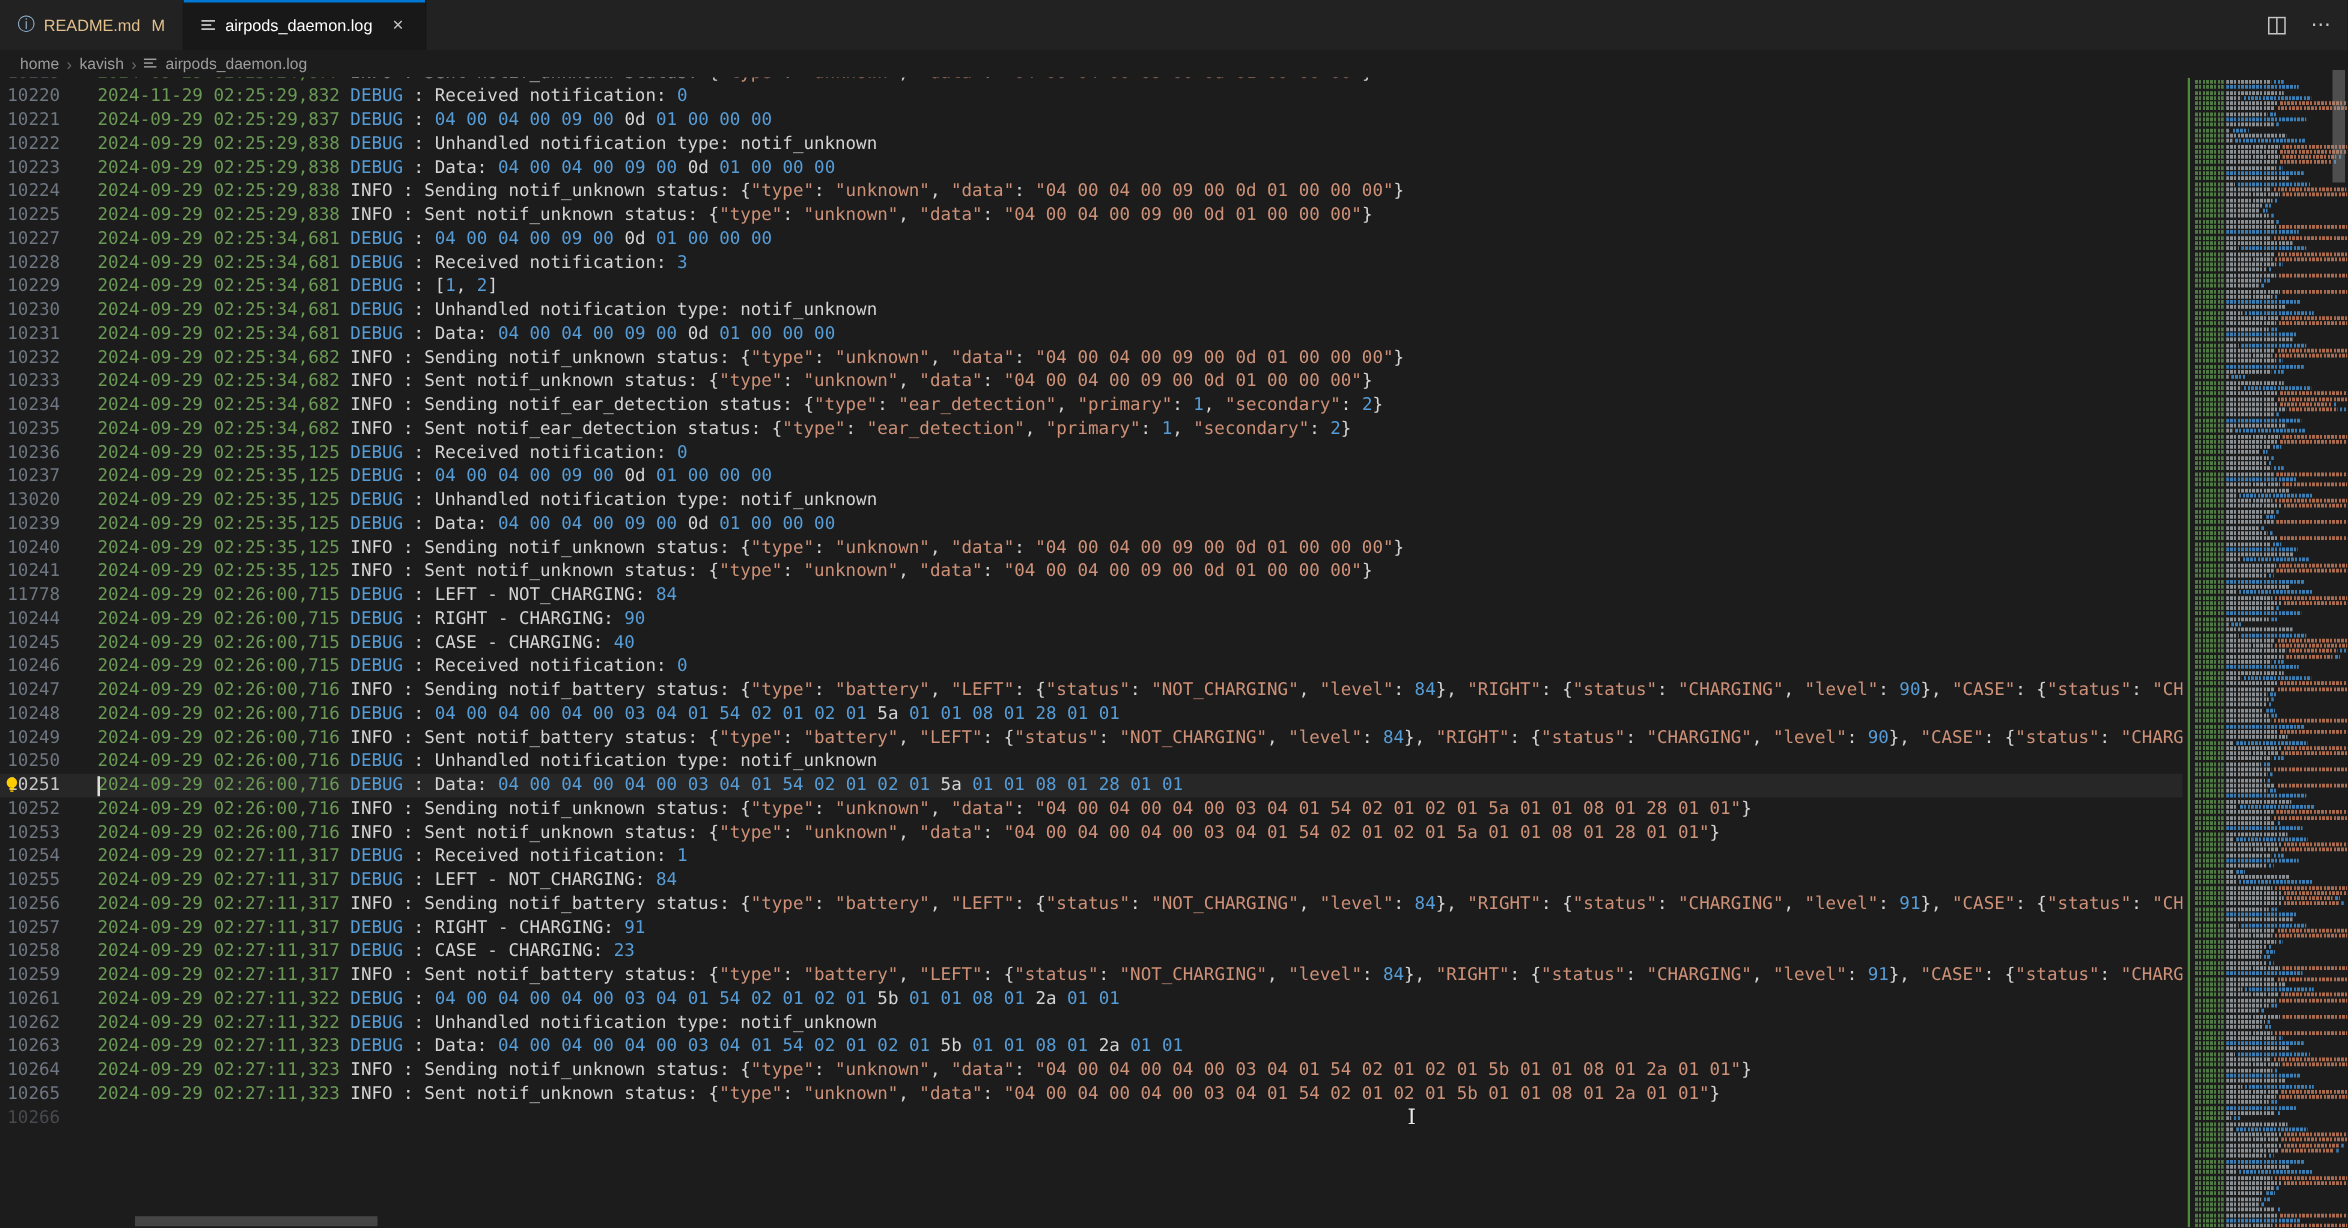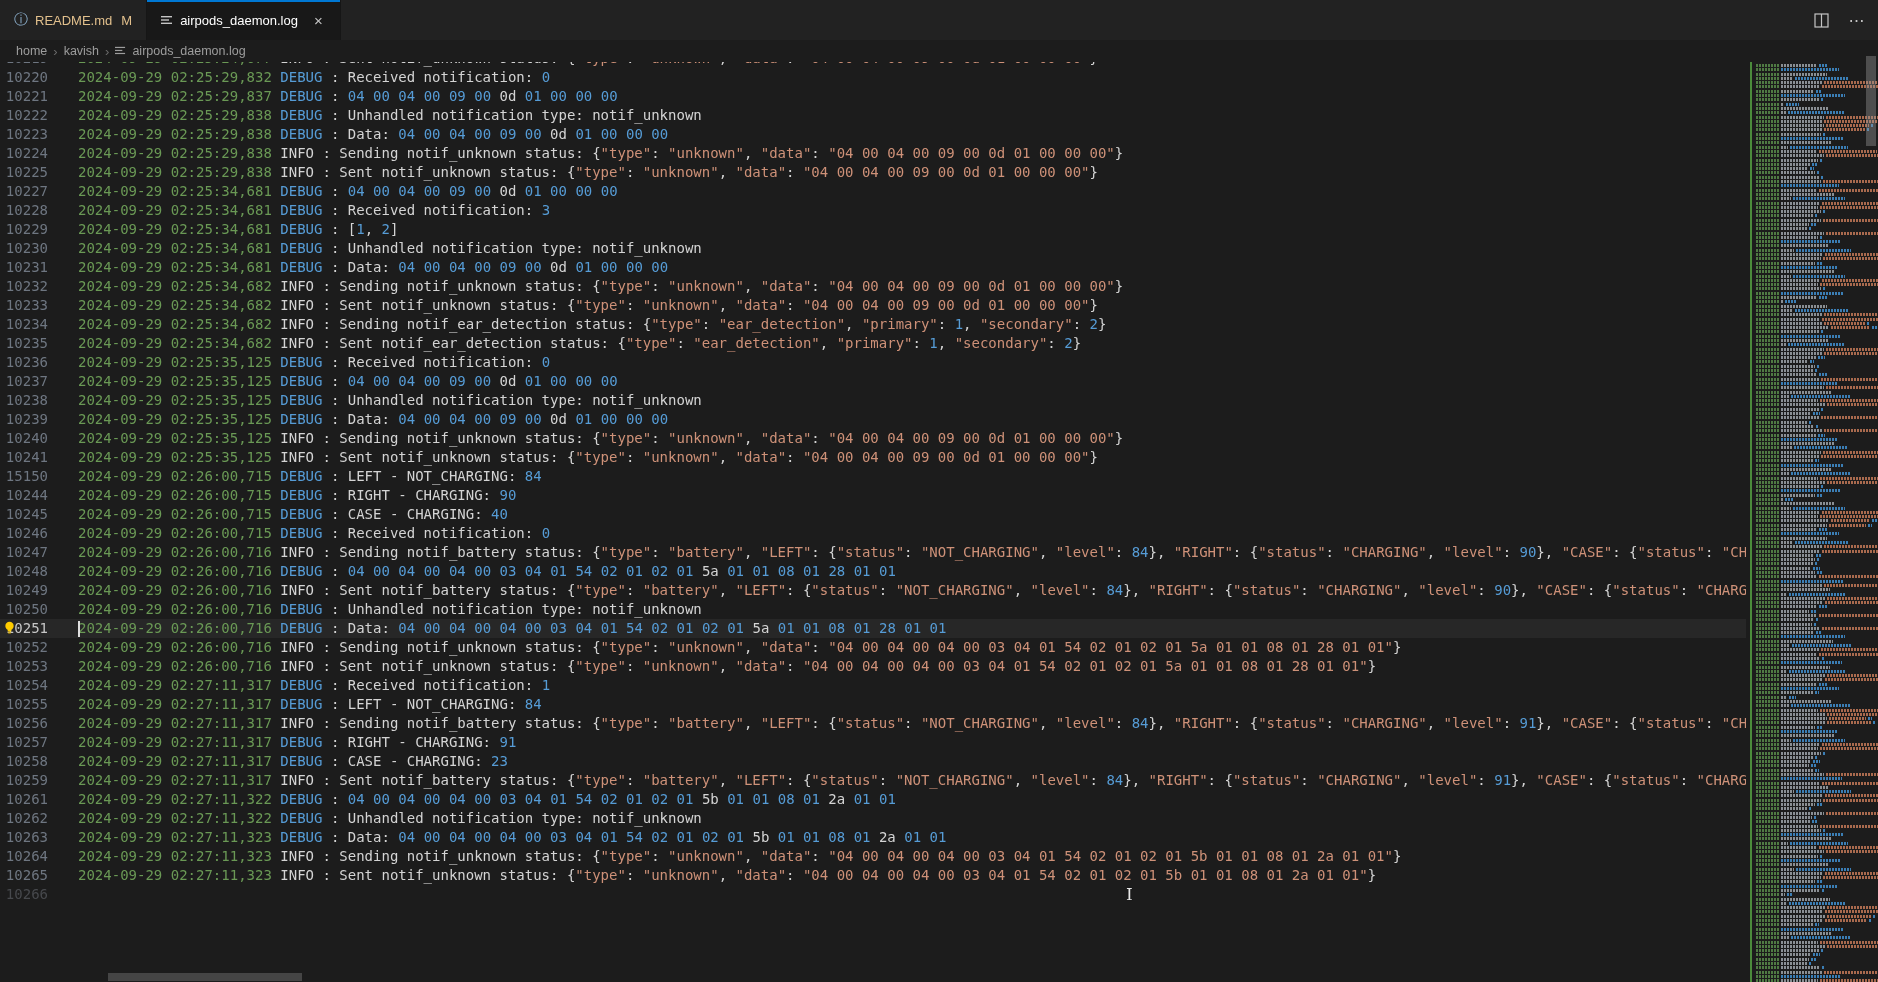--- a/index.html
+++ b/index.html
@@ -159,42 +159,42 @@
       <rect x="0" y="5.3" width="8" height="1.3" fill="#9d9d9d"></rect>
       <rect x="0" y="8.6" width="11" height="1.3" fill="#9d9d9d"></rect>
     </svg>
   </span>
   <span class="crumb">airpods_daemon.log</span>
 </div>
 
 <div class="editor">
   <div id="lines">
       <div class="row"><span class="gutter"><span>10219</span></span><span class="code"><span class="c-time">2024-09-29 02:25:24,677 </span><span class="c-info">INFO</span><span> : </span><span>Sent notif_unknown status: {</span><span class="c-str">"type"</span><span>: </span><span class="c-str">"unknown"</span><span>, </span><span class="c-str">"data"</span><span>: </span><span class="c-str">"04 00 04 00 09 00 0d 01 00 00 00"</span><span>}</span></span></div>
-      <div class="row"><span class="gutter"><span>10220</span></span><span class="code"><span class="c-time">2024-09-29 02:25:29,832 </span><span class="c-debug">DEBUG</span><span> : </span><span>Received notification: </span><span class="c-num">0</span></span></div>
+      <div class="row"><span class="gutter"><span>10220</span></span><span class="code"><span class="c-time">2024-11-29 02:25:29,832 </span><span class="c-debug">DEBUG</span><span> : </span><span>Received notification: </span><span class="c-num">0</span></span></div>
       <div class="row"><span class="gutter"><span>10221</span></span><span class="code"><span class="c-time">2024-09-29 02:25:29,837 </span><span class="c-debug">DEBUG</span><span> : </span><span class="c-num">04</span><span> </span><span class="c-num">00</span><span> </span><span class="c-num">04</span><span> </span><span class="c-num">00</span><span> </span><span class="c-num">09</span><span> </span><span class="c-num">00</span><span> 0d </span><span class="c-num">01</span><span> </span><span class="c-num">00</span><span> </span><span class="c-num">00</span><span> </span><span class="c-num">00</span></span></div>
       <div class="row"><span class="gutter"><span>10222</span></span><span class="code"><span class="c-time">2024-09-29 02:25:29,838 </span><span class="c-debug">DEBUG</span><span> : </span><span>Unhandled notification type: notif_unknown</span></span></div>
       <div class="row"><span class="gutter"><span>10223</span></span><span class="code"><span class="c-time">2024-09-29 02:25:29,838 </span><span class="c-debug">DEBUG</span><span> : </span><span>Data: </span><span class="c-num">04</span><span> </span><span class="c-num">00</span><span> </span><span class="c-num">04</span><span> </span><span class="c-num">00</span><span> </span><span class="c-num">09</span><span> </span><span class="c-num">00</span><span> 0d </span><span class="c-num">01</span><span> </span><span class="c-num">00</span><span> </span><span class="c-num">00</span><span> </span><span class="c-num">00</span></span></div>
       <div class="row"><span class="gutter"><span>10224</span></span><span class="code"><span class="c-time">2024-09-29 02:25:29,838 </span><span class="c-info">INFO</span><span> : </span><span>Sending notif_unknown status: {</span><span class="c-str">"type"</span><span>: </span><span class="c-str">"unknown"</span><span>, </span><span class="c-str">"data"</span><span>: </span><span class="c-str">"04 00 04 00 09 00 0d 01 00 00 00"</span><span>}</span></span></div>
       <div class="row"><span class="gutter"><span>10225</span></span><span class="code"><span class="c-time">2024-09-29 02:25:29,838 </span><span class="c-info">INFO</span><span> : </span><span>Sent notif_unknown status: {</span><span class="c-str">"type"</span><span>: </span><span class="c-str">"unknown"</span><span>, </span><span class="c-str">"data"</span><span>: </span><span class="c-str">"04 00 04 00 09 00 0d 01 00 00 00"</span><span>}</span></span></div>
       <div class="row"><span class="gutter"><span>10227</span></span><span class="code"><span class="c-time">2024-09-29 02:25:34,681 </span><span class="c-debug">DEBUG</span><span> : </span><span class="c-num">04</span><span> </span><span class="c-num">00</span><span> </span><span class="c-num">04</span><span> </span><span class="c-num">00</span><span> </span><span class="c-num">09</span><span> </span><span class="c-num">00</span><span> 0d </span><span class="c-num">01</span><span> </span><span class="c-num">00</span><span> </span><span class="c-num">00</span><span> </span><span class="c-num">00</span></span></div>
       <div class="row"><span class="gutter"><span>10228</span></span><span class="code"><span class="c-time">2024-09-29 02:25:34,681 </span><span class="c-debug">DEBUG</span><span> : </span><span>Received notification: </span><span class="c-num">3</span></span></div>
       <div class="row"><span class="gutter"><span>10229</span></span><span class="code"><span class="c-time">2024-09-29 02:25:34,681 </span><span class="c-debug">DEBUG</span><span> : </span><span>[</span><span class="c-num">1</span><span>, </span><span class="c-num">2</span><span>]</span></span></div>
       <div class="row"><span class="gutter"><span>10230</span></span><span class="code"><span class="c-time">2024-09-29 02:25:34,681 </span><span class="c-debug">DEBUG</span><span> : </span><span>Unhandled notification type: notif_unknown</span></span></div>
       <div class="row"><span class="gutter"><span>10231</span></span><span class="code"><span class="c-time">2024-09-29 02:25:34,681 </span><span class="c-debug">DEBUG</span><span> : </span><span>Data: </span><span class="c-num">04</span><span> </span><span class="c-num">00</span><span> </span><span class="c-num">04</span><span> </span><span class="c-num">00</span><span> </span><span class="c-num">09</span><span> </span><span class="c-num">00</span><span> 0d </span><span class="c-num">01</span><span> </span><span class="c-num">00</span><span> </span><span class="c-num">00</span><span> </span><span class="c-num">00</span></span></div>
       <div class="row"><span class="gutter"><span>10232</span></span><span class="code"><span class="c-time">2024-09-29 02:25:34,682 </span><span class="c-info">INFO</span><span> : </span><span>Sending notif_unknown status: {</span><span class="c-str">"type"</span><span>: </span><span class="c-str">"unknown"</span><span>, </span><span class="c-str">"data"</span><span>: </span><span class="c-str">"04 00 04 00 09 00 0d 01 00 00 00"</span><span>}</span></span></div>
       <div class="row"><span class="gutter"><span>10233</span></span><span class="code"><span class="c-time">2024-09-29 02:25:34,682 </span><span class="c-info">INFO</span><span> : </span><span>Sent notif_unknown status: {</span><span class="c-str">"type"</span><span>: </span><span class="c-str">"unknown"</span><span>, </span><span class="c-str">"data"</span><span>: </span><span class="c-str">"04 00 04 00 09 00 0d 01 00 00 00"</span><span>}</span></span></div>
       <div class="row"><span class="gutter"><span>10234</span></span><span class="code"><span class="c-time">2024-09-29 02:25:34,682 </span><span class="c-info">INFO</span><span> : </span><span>Sending notif_ear_detection status: {</span><span class="c-str">"type"</span><span>: </span><span class="c-str">"ear_detection"</span><span>, </span><span class="c-str">"primary"</span><span>: </span><span class="c-num">1</span><span>, </span><span class="c-str">"secondary"</span><span>: </span><span class="c-num">2</span><span>}</span></span></div>
       <div class="row"><span class="gutter"><span>10235</span></span><span class="code"><span class="c-time">2024-09-29 02:25:34,682 </span><span class="c-info">INFO</span><span> : </span><span>Sent notif_ear_detection status: {</span><span class="c-str">"type"</span><span>: </span><span class="c-str">"ear_detection"</span><span>, </span><span class="c-str">"primary"</span><span>: </span><span class="c-num">1</span><span>, </span><span class="c-str">"secondary"</span><span>: </span><span class="c-num">2</span><span>}</span></span></div>
       <div class="row"><span class="gutter"><span>10236</span></span><span class="code"><span class="c-time">2024-09-29 02:25:35,125 </span><span class="c-debug">DEBUG</span><span> : </span><span>Received notification: </span><span class="c-num">0</span></span></div>
       <div class="row"><span class="gutter"><span>10237</span></span><span class="code"><span class="c-time">2024-09-29 02:25:35,125 </span><span class="c-debug">DEBUG</span><span> : </span><span class="c-num">04</span><span> </span><span class="c-num">00</span><span> </span><span class="c-num">04</span><span> </span><span class="c-num">00</span><span> </span><span class="c-num">09</span><span> </span><span class="c-num">00</span><span> 0d </span><span class="c-num">01</span><span> </span><span class="c-num">00</span><span> </span><span class="c-num">00</span><span> </span><span class="c-num">00</span></span></div>
-      <div class="row"><span class="gutter"><span>10238</span></span><span class="code"><span class="c-time">2024-09-29 02:25:35,125 </span><span class="c-debug">DEBUG</span><span> : </span><span>Unhandled notification type: notif_unknown</span></span></div>
+      <div class="row"><span class="gutter"><span>13020</span></span><span class="code"><span class="c-time">2024-09-29 02:25:35,125 </span><span class="c-debug">DEBUG</span><span> : </span><span>Unhandled notification type: notif_unknown</span></span></div>
       <div class="row"><span class="gutter"><span>10239</span></span><span class="code"><span class="c-time">2024-09-29 02:25:35,125 </span><span class="c-debug">DEBUG</span><span> : </span><span>Data: </span><span class="c-num">04</span><span> </span><span class="c-num">00</span><span> </span><span class="c-num">04</span><span> </span><span class="c-num">00</span><span> </span><span class="c-num">09</span><span> </span><span class="c-num">00</span><span> 0d </span><span class="c-num">01</span><span> </span><span class="c-num">00</span><span> </span><span class="c-num">00</span><span> </span><span class="c-num">00</span></span></div>
       <div class="row"><span class="gutter"><span>10240</span></span><span class="code"><span class="c-time">2024-09-29 02:25:35,125 </span><span class="c-info">INFO</span><span> : </span><span>Sending notif_unknown status: {</span><span class="c-str">"type"</span><span>: </span><span class="c-str">"unknown"</span><span>, </span><span class="c-str">"data"</span><span>: </span><span class="c-str">"04 00 04 00 09 00 0d 01 00 00 00"</span><span>}</span></span></div>
       <div class="row"><span class="gutter"><span>10241</span></span><span class="code"><span class="c-time">2024-09-29 02:25:35,125 </span><span class="c-info">INFO</span><span> : </span><span>Sent notif_unknown status: {</span><span class="c-str">"type"</span><span>: </span><span class="c-str">"unknown"</span><span>, </span><span class="c-str">"data"</span><span>: </span><span class="c-str">"04 00 04 00 09 00 0d 01 00 00 00"</span><span>}</span></span></div>
-      <div class="row"><span class="gutter"><span>15150</span></span><span class="code"><span class="c-time">2024-09-29 02:26:00,715 </span><span class="c-debug">DEBUG</span><span> : </span><span>LEFT - NOT_CHARGING: </span><span class="c-num">84</span></span></div>
+      <div class="row"><span class="gutter"><span>11778</span></span><span class="code"><span class="c-time">2024-09-29 02:26:00,715 </span><span class="c-debug">DEBUG</span><span> : </span><span>LEFT - NOT_CHARGING: </span><span class="c-num">84</span></span></div>
       <div class="row"><span class="gutter"><span>10244</span></span><span class="code"><span class="c-time">2024-09-29 02:26:00,715 </span><span class="c-debug">DEBUG</span><span> : </span><span>RIGHT - CHARGING: </span><span class="c-num">90</span></span></div>
       <div class="row"><span class="gutter"><span>10245</span></span><span class="code"><span class="c-time">2024-09-29 02:26:00,715 </span><span class="c-debug">DEBUG</span><span> : </span><span>CASE - CHARGING: </span><span class="c-num">40</span></span></div>
       <div class="row"><span class="gutter"><span>10246</span></span><span class="code"><span class="c-time">2024-09-29 02:26:00,715 </span><span class="c-debug">DEBUG</span><span> : </span><span>Received notification: </span><span class="c-num">0</span></span></div>
       <div class="row"><span class="gutter"><span>10247</span></span><span class="code"><span class="c-time">2024-09-29 02:26:00,716 </span><span class="c-info">INFO</span><span> : </span><span>Sending notif_battery status: {</span><span class="c-str">"type"</span><span>: </span><span class="c-str">"battery"</span><span>, </span><span class="c-str">"LEFT"</span><span>: {</span><span class="c-str">"status"</span><span>: </span><span class="c-str">"NOT_CHARGING"</span><span>, </span><span class="c-str">"level"</span><span>: </span><span class="c-num">84</span><span>}, </span><span class="c-str">"RIGHT"</span><span>: {</span><span class="c-str">"status"</span><span>: </span><span class="c-str">"CHARGING"</span><span>, </span><span class="c-str">"level"</span><span>: </span><span class="c-num">90</span><span>}, </span><span class="c-str">"CASE"</span><span>: {</span><span class="c-str">"status"</span><span>: </span><span class="c-str">"CHARGING"</span></span></div>
       <div class="row"><span class="gutter"><span>10248</span></span><span class="code"><span class="c-time">2024-09-29 02:26:00,716 </span><span class="c-debug">DEBUG</span><span> : </span><span class="c-num">04</span><span> </span><span class="c-num">00</span><span> </span><span class="c-num">04</span><span> </span><span class="c-num">00</span><span> </span><span class="c-num">04</span><span> </span><span class="c-num">00</span><span> </span><span class="c-num">03</span><span> </span><span class="c-num">04</span><span> </span><span class="c-num">01</span><span> </span><span class="c-num">54</span><span> </span><span class="c-num">02</span><span> </span><span class="c-num">01</span><span> </span><span class="c-num">02</span><span> </span><span class="c-num">01</span><span> 5a </span><span class="c-num">01</span><span> </span><span class="c-num">01</span><span> </span><span class="c-num">08</span><span> </span><span class="c-num">01</span><span> </span><span class="c-num">28</span><span> </span><span class="c-num">01</span><span> </span><span class="c-num">01</span></span></div>
       <div class="row"><span class="gutter"><span>10249</span></span><span class="code"><span class="c-time">2024-09-29 02:26:00,716 </span><span class="c-info">INFO</span><span> : </span><span>Sent notif_battery status: {</span><span class="c-str">"type"</span><span>: </span><span class="c-str">"battery"</span><span>, </span><span class="c-str">"LEFT"</span><span>: {</span><span class="c-str">"status"</span><span>: </span><span class="c-str">"NOT_CHARGING"</span><span>, </span><span class="c-str">"level"</span><span>: </span><span class="c-num">84</span><span>}, </span><span class="c-str">"RIGHT"</span><span>: {</span><span class="c-str">"status"</span><span>: </span><span class="c-str">"CHARGING"</span><span>, </span><span class="c-str">"level"</span><span>: </span><span class="c-num">90</span><span>}, </span><span class="c-str">"CASE"</span><span>: {</span><span class="c-str">"status"</span><span>: </span><span class="c-str">"CHARGING"</span></span></div>
       <div class="row"><span class="gutter"><span>10250</span></span><span class="code"><span class="c-time">2024-09-29 02:26:00,716 </span><span class="c-debug">DEBUG</span><span> : </span><span>Unhandled notification type: notif_unknown</span></span></div>
       <div class="row current"><span class="gutter"><span class="bulb"><svg width="13" height="14" viewBox="0 0 13 14">
               <circle cx="6.5" cy="5" r="4.2" fill="#ffcc00"></circle>
               <rect x="4.6" y="9" width="3.8" height="1.6" rx="0.6" fill="#ffcc00"></rect>

